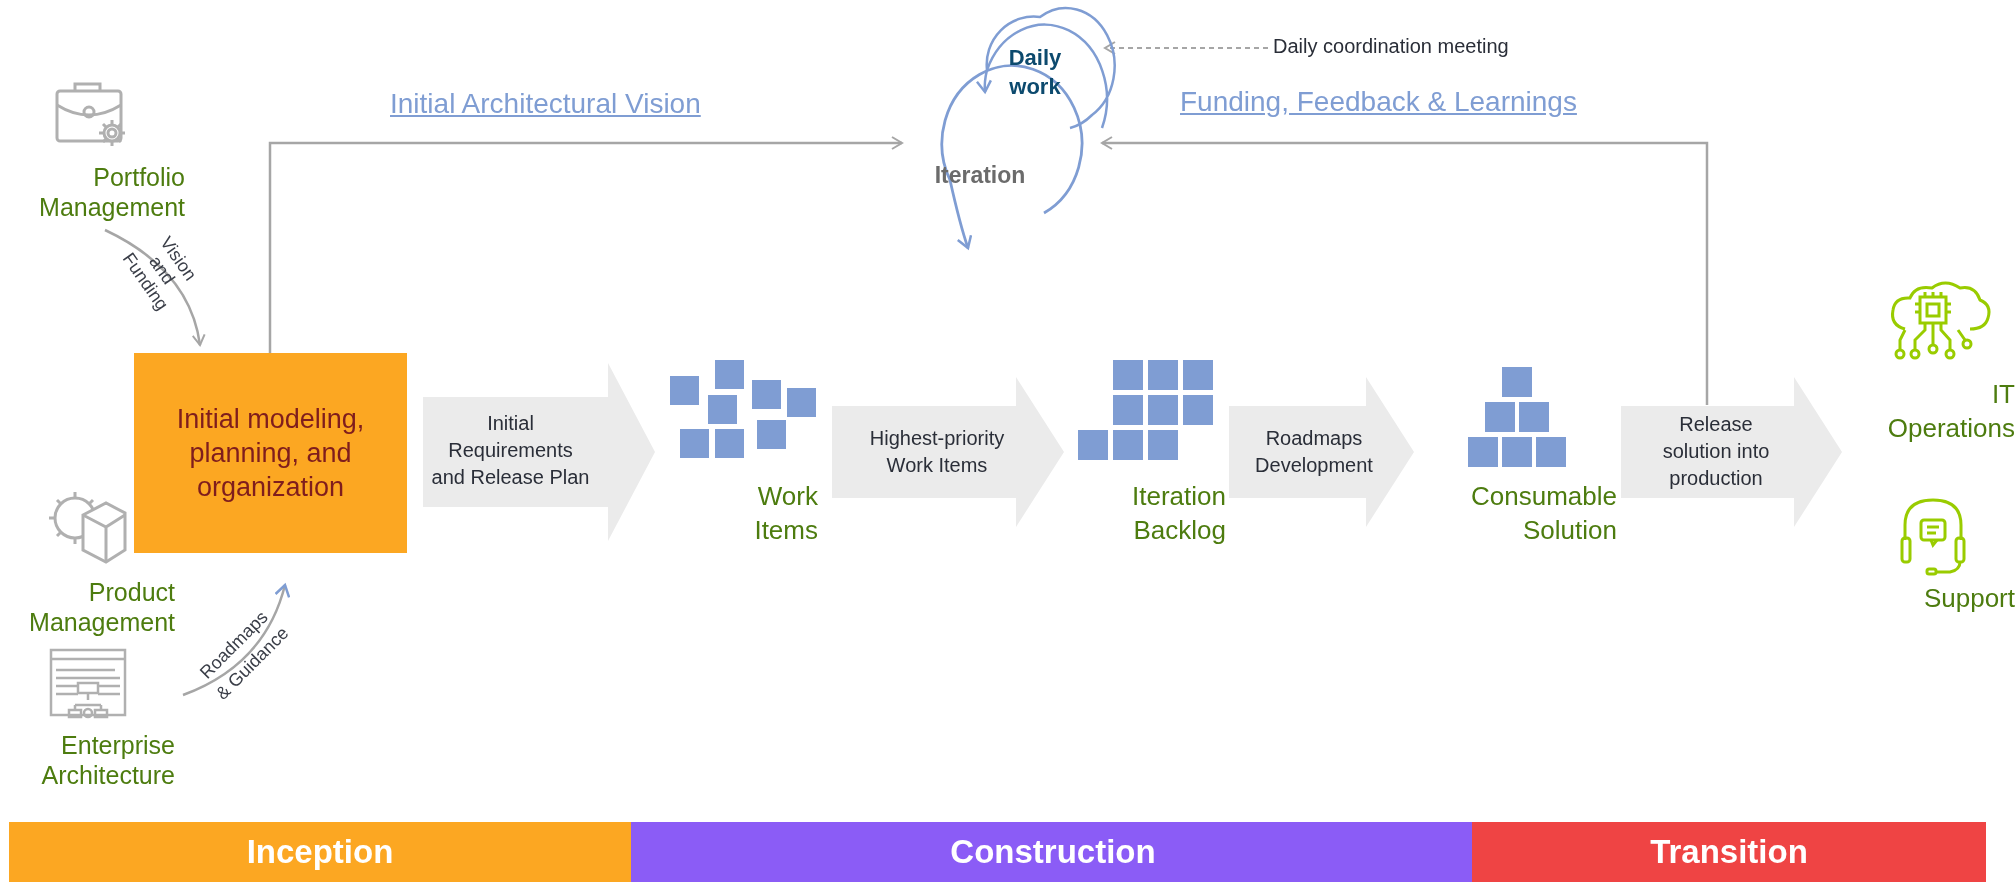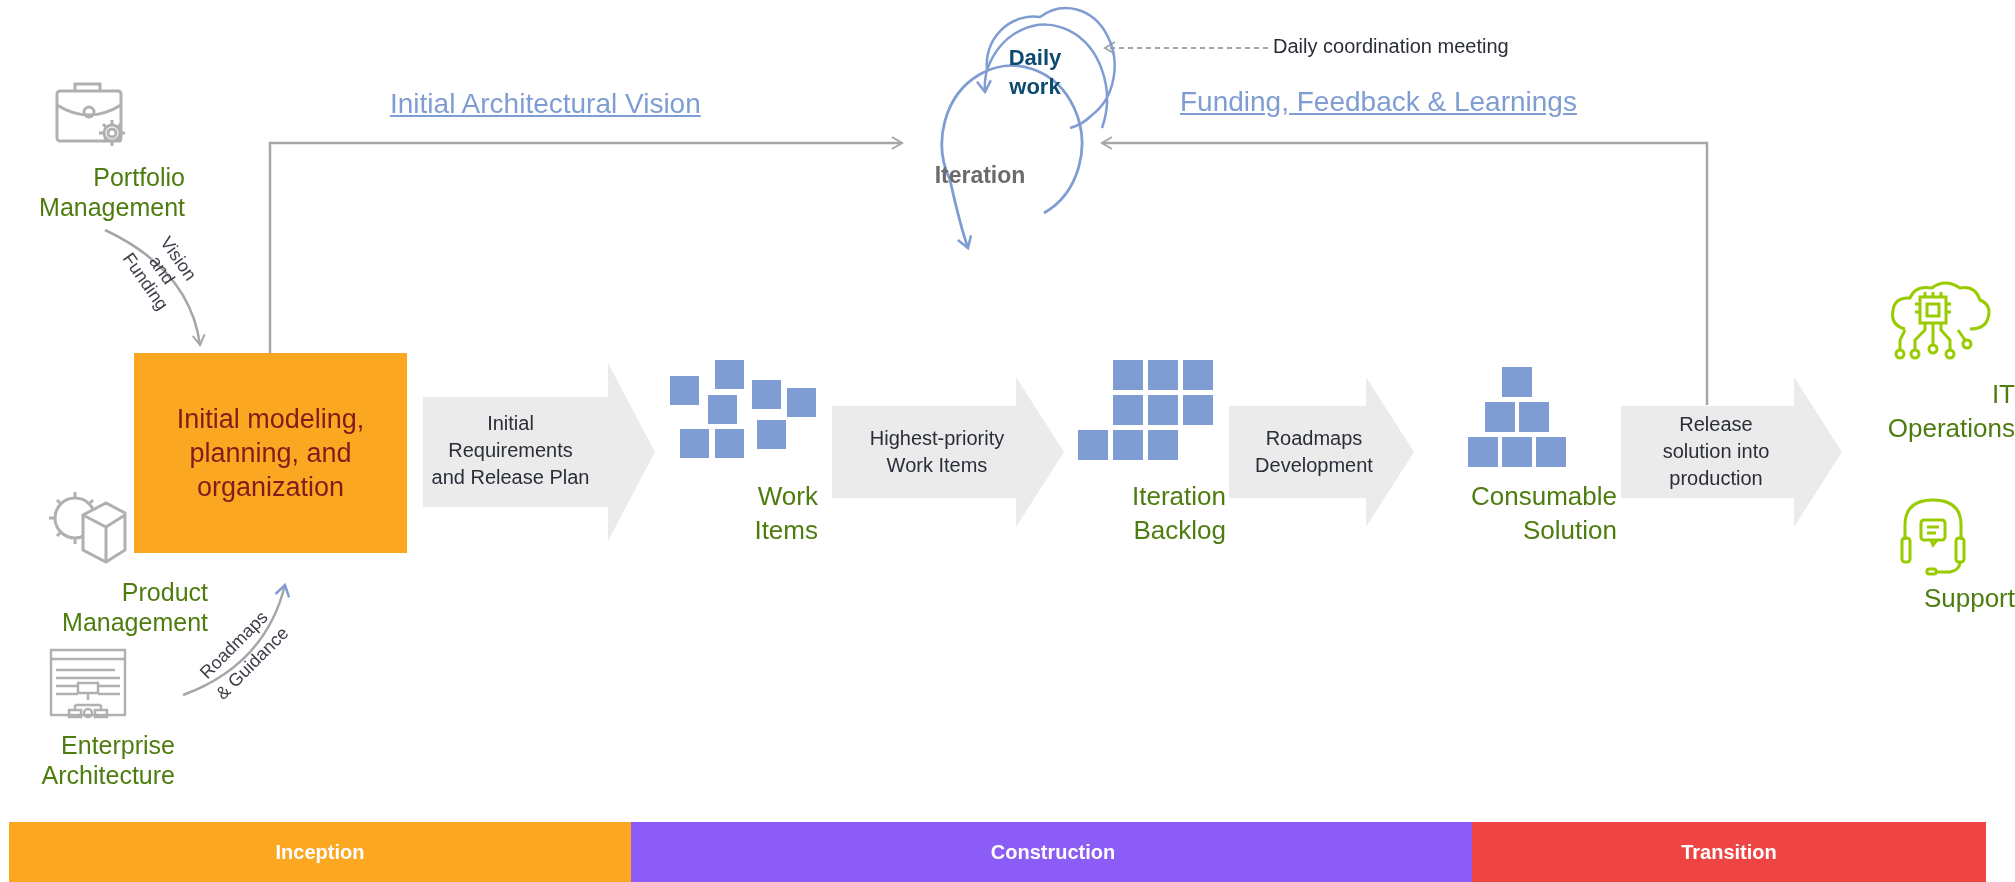--- a/index.html
+++ b/index.html
@@ -4,21 +4,21 @@
 <style>
   html, body { margin:0; padding:0; background:#ffffff; }
   body { width:2015px; height:882px; position:relative; overflow:hidden;
          font-family:"Liberation Sans", "DejaVu Sans", sans-serif; color:#1b1f2a; }
   .abs { position:absolute; }
   svg.layer { position:absolute; left:0; top:0; }
   .label-dark { color:#4d7c0f; text-align:right; font-size:25px; line-height:30px; }
   .label-blue { color:#7f9dd3; font-size:28px; white-space:nowrap;text-decoration:underline; }
   .arrow-text { color:#2a2e38; text-align:center; font-size:20px; line-height:27px; }
   .phase { position:absolute; top:822px; height:60px; display:flex; align-items:center;
-           justify-content:center; color:#fff; font-weight:bold; font-size:20px; }
+           justify-content:center; color:#fff; font-weight:bold; font-size:33px; }
   .orange-box { left:134px; top:353px; width:273px; height:200px; background:#fca722;
                 display:flex; align-items:center; justify-content:center; text-align:center;
                 color:#7f1d1d; font-size:27px; line-height:34px; }
 </style>
 </head>
 <body>
 
 <svg class="layer" width="2015" height="882">
   <defs>
     <marker id="ah-gray" markerWidth="14" markerHeight="14" refX="11" refY="7" orient="auto" markerUnits="userSpaceOnUse">
@@ -138,21 +138,21 @@
     <rect x="1927" y="569" width="9" height="5" rx="2"></rect>
     <rect x="1921" y="520" width="24" height="20" rx="3"></rect>
     <path d="M1927,527 L1939,527 M1927,533 L1936,533 M1931,540 L1933,545 L1937,540"></path>
   </g>
 </svg>
 
 <div class="abs label-dark" style="left:0; top:162px; width:185px;">
   <div>Portfolio</div>
   <div>Management</div>
 </div>
-<div class="abs label-dark" style="left:0; top:577px; width:175px;padding-left:33px;">
+<div class="abs label-dark" style="left:0; top:577px; width:175px;">
   <div>Product</div>
   <div>Management</div>
 </div>
 <div class="abs label-dark" style="left:0; top:730px; width:175px;">
   <div>Enterprise</div>
   <div>Architecture</div>
 </div>
 
 <div class="abs" style="left:102px; top:240px; width:120px; transform:rotate(55deg); transform-origin:center; text-align:center; font-size:18px; line-height:20px; color:#3a3e48;">
   <div>Vision</div>

